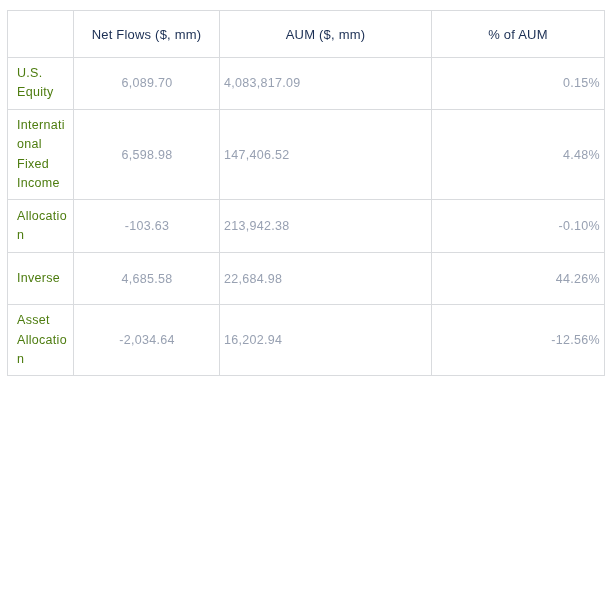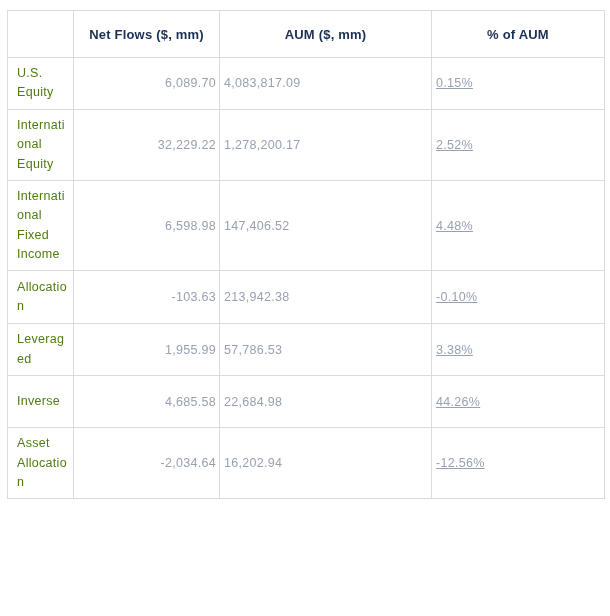--- a/index.html
+++ b/index.html
@@ -28,21 +28,21 @@
 
   table.flows th, table.flows td {
     border: 1px solid #d9dbde;
     vertical-align: middle;
     box-sizing: border-box;
   }
   
   table.flows thead th {
     height: 47px;
     font-size: 13px;
-    font-weight: 700;
+    font-weight: 400;
     color: #1b2f54;
     text-align: center;
     letter-spacing: 0.2px;
     padding: 4px;
   }
   
   td.lbl {
     font-size: 12.5px;
     color: #4d7c0f;
     text-align: left;
@@ -52,23 +52,23 @@
     overflow-wrap: anywhere;
     word-break: break-word;
   }
   
   td.val {
     font-size: 12.5px;
     color: #98a1b2;
     letter-spacing: 0.3px;
     padding: 6px 4px;
   }
-  td.val.net { text-align: right; padding-right: 3px; }
+  td.val.net { text-align: center; padding-right: 3px; }
   td.val.aum { text-align: left; }
-  td.val.pct { text-align: left; text-decoration: underline; }
+  td.val.pct { text-align: right; }
 
   
   tr.r0  { height: 45px; }
   tr.r1  { height: 45px; }
   tr.r2  { height: 45px; }
   tr.r3  { height: 57px; }
   tr.r4  { height: 53px; }
   tr.r5  { height: 52px; }
   tr.r6  { height: 46px; }
   tr.r7  { height: 52px; }
@@ -93,43 +93,31 @@
         <th>% of AUM</th>
       </tr>
     </thead>
     <tbody>
       <tr class="r0">
         <td class="lbl">U.S. Equity</td>
         <td class="val net">6,089.70</td>
         <td class="val aum">4,083,817.09</td>
         <td class="val pct">0.15%</td>
       </tr>
-      <tr class="r1">
-        <td class="lbl">International Equity</td>
-        <td class="val net">32,229.22</td>
-        <td class="val aum">1,278,200.17</td>
-        <td class="val pct">2.52%</td>
-      </tr>
       <tr class="r3">
         <td class="lbl">International Fixed Income</td>
         <td class="val net">6,598.98</td>
         <td class="val aum">147,406.52</td>
         <td class="val pct">4.48%</td>
       </tr>
       <tr class="r4">
         <td class="lbl">Allocation</td>
         <td class="val net">-103.63</td>
         <td class="val aum">213,942.38</td>
         <td class="val pct">-0.10%</td>
-      </tr>
-      <tr class="r6">
-        <td class="lbl">Leveraged</td>
-        <td class="val net">1,955.99</td>
-        <td class="val aum">57,786.53</td>
-        <td class="val pct">3.38%</td>
       </tr>
       <tr class="r7">
         <td class="lbl">Inverse</td>
         <td class="val net">4,685.58</td>
         <td class="val aum">22,684.98</td>
         <td class="val pct">44.26%</td>
       </tr>
       <tr class="r8">
         <td class="lbl">Asset Allocation</td>
         <td class="val net">-2,034.64</td>

